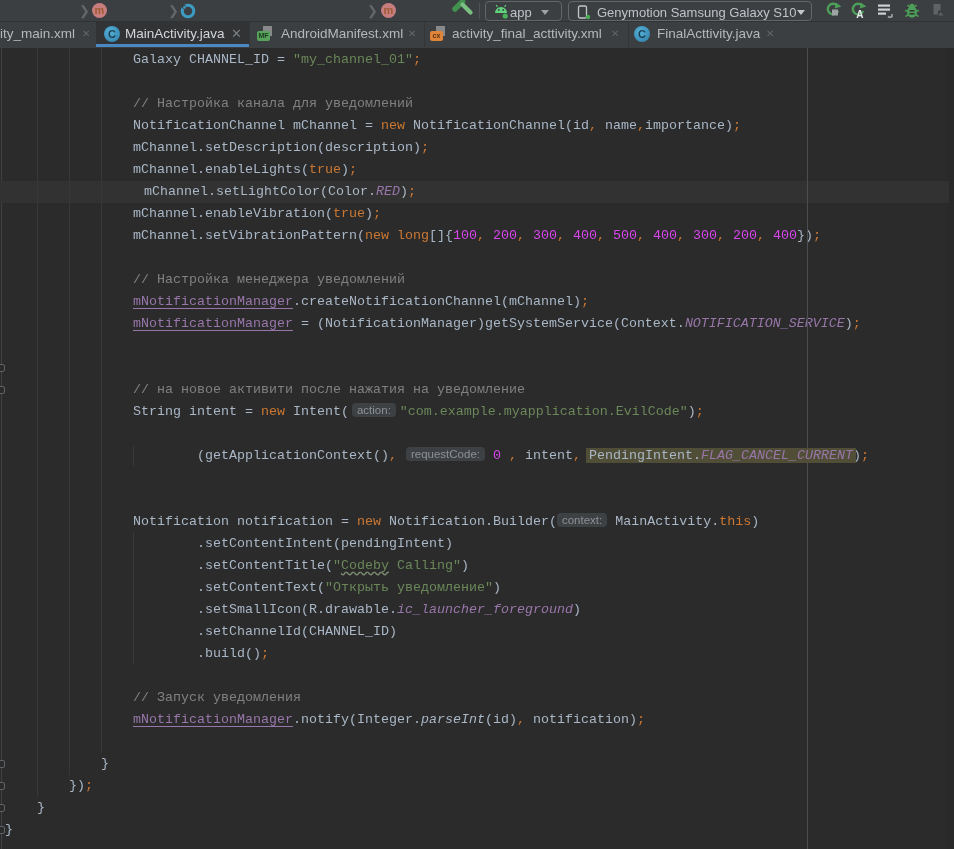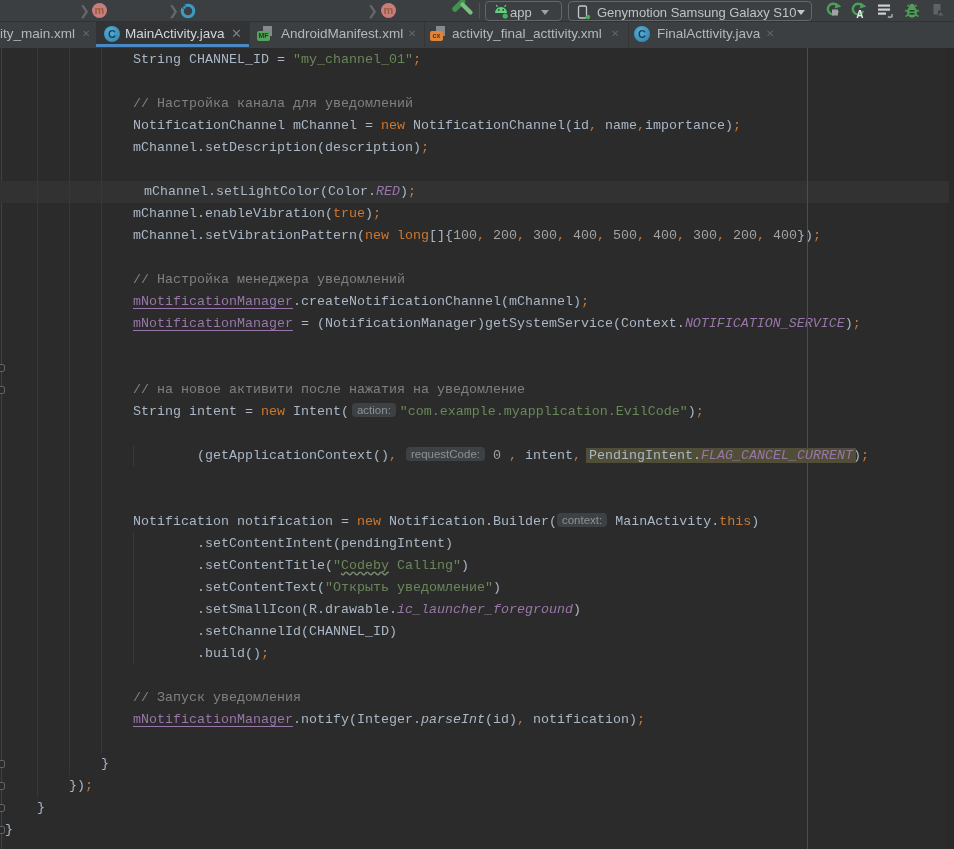--- a/index.html
+++ b/index.html
@@ -25,21 +25,21 @@
   color:#1c3b1e; font-size:7px; font-weight:bold; text-align:center; line-height:10px; }
 #editor { position:absolute; left:0; top:48px; width:954px; height:801px; background:#2b2b2b; }
 .row { position:absolute; left:5px; height:22px; line-height:22px; white-space:pre;
   font-family:"Liberation Mono", monospace; font-size:13.3333px; color:#a9b7c6; }
 .row i { font-style:normal; }
 .caret { left:0; padding-left:16px; width:949px; background:#323232; }
 .d { color:#a9b7c6; }
 .k { color:#cc7832; }
 .s { color:#6a8759; }
 .c { color:#808080; }
-.n { color:#a3a3a3; }
+.n { color:#d946ef; }
 .f { color:#9876aa; text-decoration:underline; text-underline-offset:3px;text-align:right; }
 .sc { color:#9876aa; font-style:italic !important; }
 .sm { color:#a9b7c6; font-style:italic !important; }
 .wv { text-decoration:underline wavy #7d8c72; text-underline-offset:2px; }
 .bdg { display:inline-block; background:#3e4144; color:#8c9196; border-radius:4px;
   font-family:"Liberation Sans", sans-serif; font-size:11.5px; line-height:14px; height:14px;
   padding:0 5px; vertical-align:1px; }
 .hl { background:#514e38; padding:0 3px; margin:4px -3px; position:relative; z-index:4; }
 .vline { position:absolute; width:1px; background:#383838; z-index:3; }
 .fold { position:absolute; left:-3px; width:8px; height:8px; border:1px solid #606366;
@@ -154,25 +154,26 @@
 </div>
 <div id="editor">
   <div id="gline"></div>
   <div class="vline" style="left:37px;top:0;height:749px"></div>
   <div class="vline" style="left:69px;top:0;height:727px"></div>
   <div class="vline" style="left:101px;top:0;height:705px"></div>
   <div class="vline" style="left:133px;top:398px;height:20px"></div>
   <div class="vline" style="left:133px;top:484px;height:132px"></div>
   <div id="mline"></div>
   <div style="position:absolute;right:0;top:0;width:8px;height:801px;background:#292929"></div>
-<div class="row" style="top:1px"><i class="d">                </i><i class="d">String CHANNEL_ID = </i><i class="s">"my_channel_01"</i><i class="k">;</i></div>
+<div class="row" style="top:1px"><i class="d">                </i><i class="d">Galaxy CHANNEL_ID = </i><i class="s">"my_channel_01"</i><i class="k">;</i></div>
 <div class="row" style="top:23px"></div>
 <div class="row" style="top:45px"><i class="d">                </i><i class="c">// Настройка канала для уведомлений</i></div>
 <div class="row" style="top:67px"><i class="d">                </i><i class="d">NotificationChannel mChannel = </i><i class="k">new</i><i class="d"> NotificationChannel(id</i><i class="k">,</i><i class="d"> name</i><i class="k">,</i><i class="d">importance)</i><i class="k">;</i></div>
 <div class="row" style="top:89px"><i class="d">                </i><i class="d">mChannel.setDescription(description)</i><i class="k">;</i></div>
+<div class="row" style="top:111px"><i class="d">                </i><i class="d">mChannel.enableLights(</i><i class="k">true</i><i class="d">)</i><i class="k">;</i></div>
 <div class="row caret" style="top:133px"><i class="d">                </i><i class="d">mChannel.setLightColor(Color.</i><i class="sc">RED</i><i class="d">)</i><i class="k">;</i></div>
 <div class="row" style="top:155px"><i class="d">                </i><i class="d">mChannel.enableVibration(</i><i class="k">true</i><i class="d">)</i><i class="k">;</i></div>
 <div class="row" style="top:177px"><i class="d">                </i><i class="d">mChannel.setVibrationPattern(</i><i class="k">new</i><i class="d"> </i><i class="k">long</i><i class="d">[]{</i><i class="n">100</i><i class="k">,</i><i class="d"> </i><i class="n">200</i><i class="k">,</i><i class="d"> </i><i class="n">300</i><i class="k">,</i><i class="d"> </i><i class="n">400</i><i class="k">,</i><i class="d"> </i><i class="n">500</i><i class="k">,</i><i class="d"> </i><i class="n">400</i><i class="k">,</i><i class="d"> </i><i class="n">300</i><i class="k">,</i><i class="d"> </i><i class="n">200</i><i class="k">,</i><i class="d"> </i><i class="n">400</i><i class="d">})</i><i class="k">;</i></div>
 <div class="row" style="top:199px"></div>
 <div class="row" style="top:221px"><i class="d">                </i><i class="c">// Настройка менеджера уведомлений</i></div>
 <div class="row" style="top:243px"><i class="d">                </i><i class="f">mNotificationManager</i><i class="d">.createNotificationChannel(mChannel)</i><i class="k">;</i></div>
 <div class="row" style="top:265px"><i class="d">                </i><i class="f">mNotificationManager</i><i class="d"> = (NotificationManager)getSystemService(Context.</i><i class="sc">NOTIFICATION_SERVICE</i><i class="d">)</i><i class="k">;</i></div>
 <div class="row" style="top:287px"></div>
 <div class="row" style="top:331px"><i class="d">                </i><i class="c">// на новое активити после нажатия на уведомление</i></div>
 <div class="row" style="top:353px"><i class="d">                </i><i class="d">String intent = </i><i class="k">new</i><i class="d"> Intent(</i><i class="bdg" style="margin-left:3px;margin-right:4px">action:</i><i class="s">"com.example.myapplication.EvilCode"</i><i class="d">)</i><i class="k">;</i></div>

